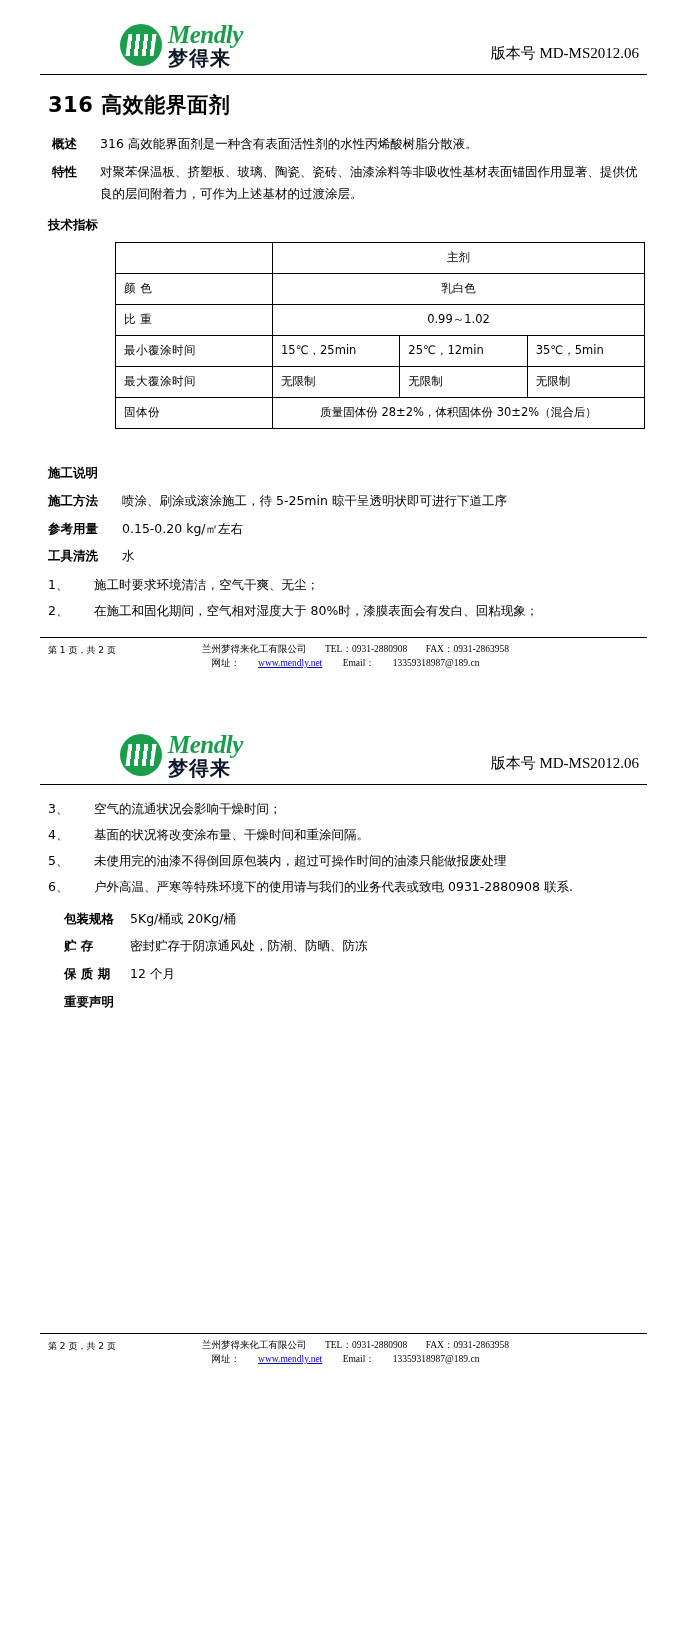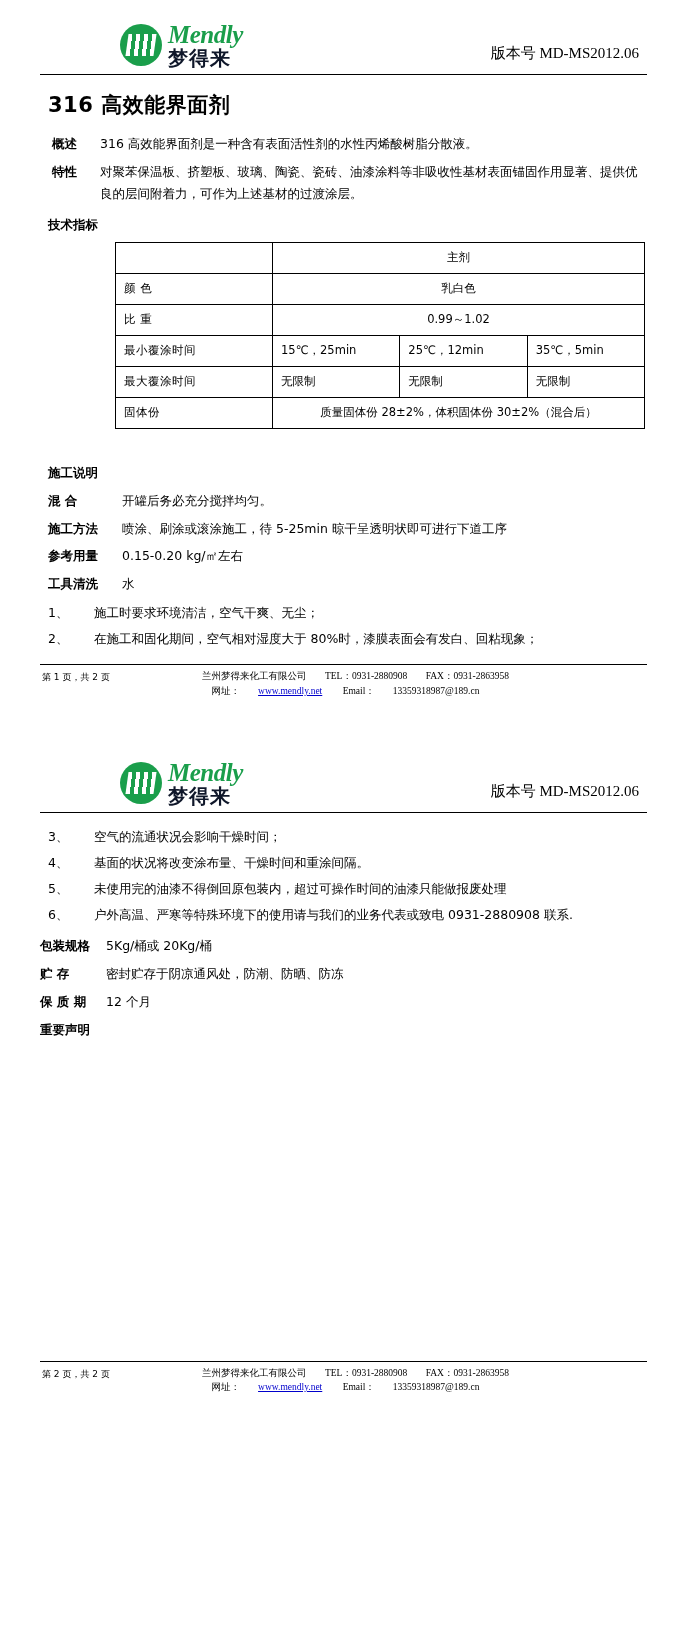--- a/index.html
+++ b/index.html
@@ -108,21 +108,21 @@
     font-family: "DejaVu Sans", sans-serif;
     font-weight: bold;
     flex: 0 0 auto;
     white-space: nowrap;
   }
   .row .val {
     font-family: "DejaVu Sans", sans-serif;
     flex: 1 1 auto;
   }
   .lbl-w48 { width: 48px; margin-left: 12px; }
-  .lbl-w66 { width: 66px; margin-left: 0; }
+  .lbl-w66 { width: 66px; margin-left: 24px; }
   .lbl-w74 { width: 74px; margin-left: 8px; }
 
   .section-head {
     font-family: "DejaVu Sans", sans-serif;
     font-weight: bold;
     font-size: 12.5px;
     margin: 12px 0 8px 8px;
   }
 
   
@@ -166,21 +166,21 @@
   }
   .footer-inner {
     position: relative;
     font-size: 9.5px;
     font-family: "Liberation Serif", serif;
     line-height: 1.5;
     padding-bottom: 6px;
   }
   .footer-page {
     position: absolute;
-    left: 2px;
+    left: 8px;
     top: 2px;
     font-family: "DejaVu Sans", sans-serif;
     font-size: 9px;
   }
   .footer-center {
     text-align: center;
     padding-left: 40px;
   }
   .footer-center .line1 span { margin-right: 16px; }
   .footer-center .line2 span { margin-right: 18px; }
@@ -256,24 +256,20 @@
       <td class="c-label">固体份</td>
       <td class="center" colspan="3">质量固体份 28±2%，体积固体份 30±2%（混合后）</td>
     </tr>
   </tbody>
     </table>
 
   <div style="height:24px"></div>
 
   <div class="section-head">施工说明</div>
 
-  <div class="row">
-    <div class="lbl lbl-w74">混    合</div>
-    <div class="val">开罐后务必充分搅拌均匀。</div>
-  </div>
   <div class="row">
     <div class="lbl lbl-w74">施工方法</div>
     <div class="val">喷涂、刷涂或滚涂施工，待 5-25min 晾干呈透明状即可进行下道工序</div>
   </div>
   <div class="row">
     <div class="lbl lbl-w74">参考用量</div>
     <div class="val">0.15-0.20 kg/㎡左右</div>
   </div>
   <div class="row">
     <div class="lbl lbl-w74">工具清洗</div>

